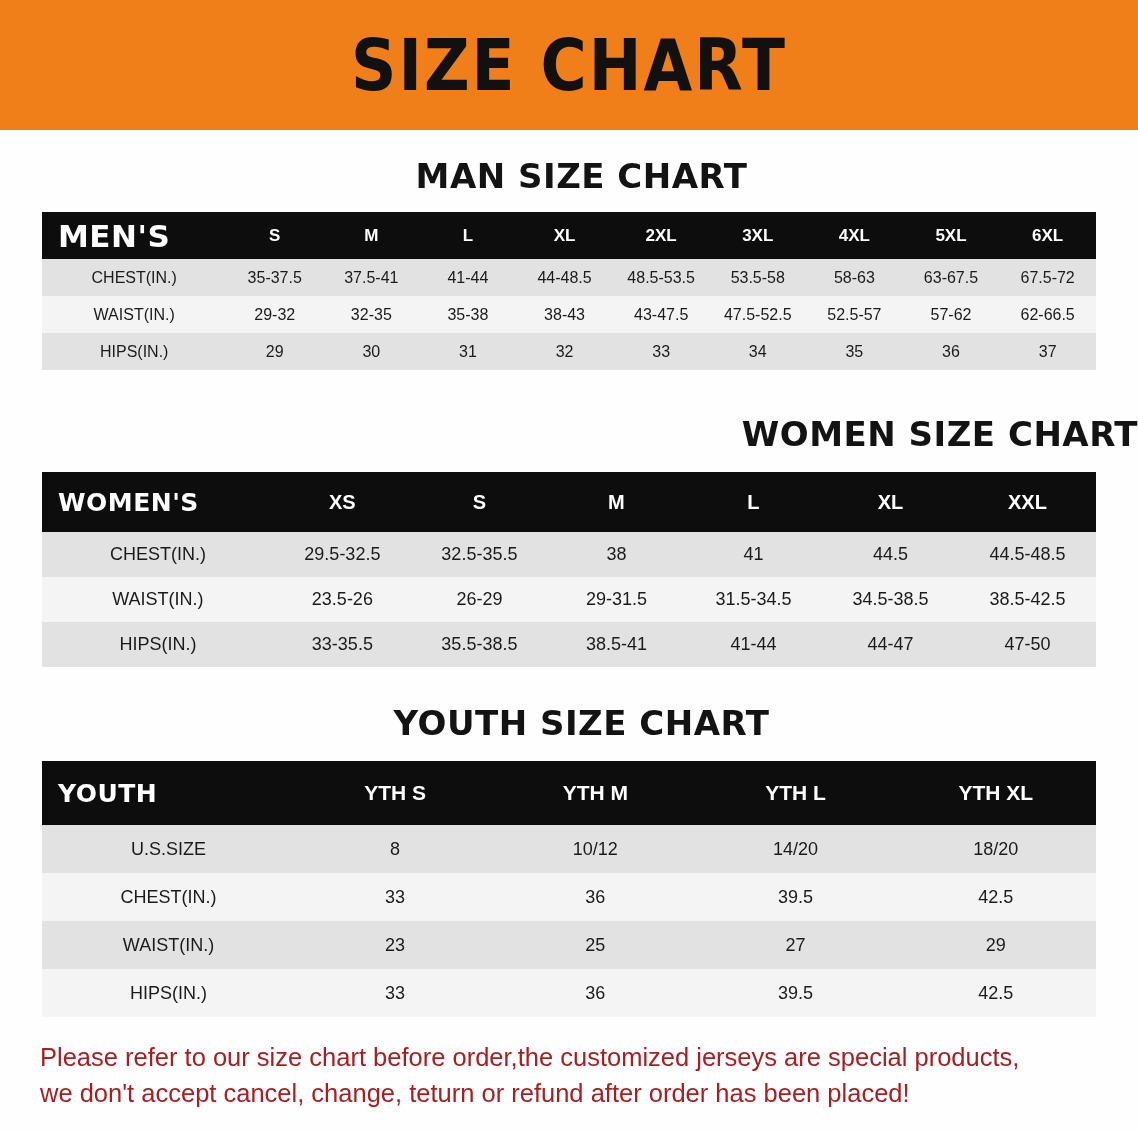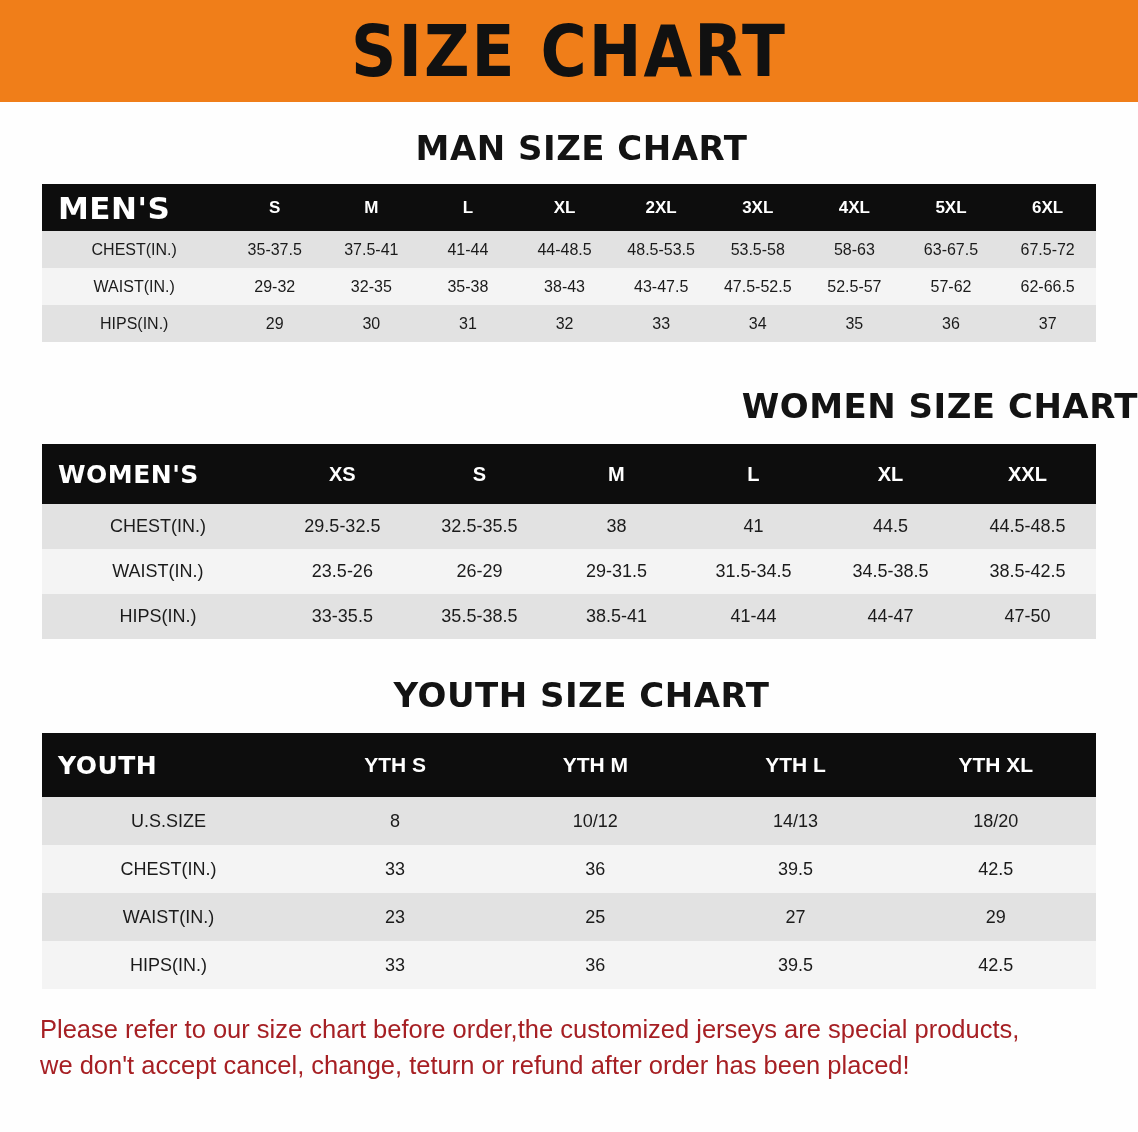--- a/index.html
+++ b/index.html
@@ -15,21 +15,21 @@
   }
   .page {
     position: relative;
     width: 1138px;
     height: 1132px;
     background: #fefefe;
   }
 
   
   .banner {
-    height: 102px;
+    height: 130px;
     background: #f07e19;
     display: flex;
     align-items: center;
     justify-content: center;
   }
   .banner-title {
     font-family: "DejaVu Sans", sans-serif;
     font-weight: bold;
     font-size: 63px;
     letter-spacing: 2px;
@@ -253,21 +253,21 @@
           <th>YTH M</th>
           <th>YTH L</th>
           <th>YTH XL</th>
         </tr>
       </thead>
       <tbody>
         <tr>
           <td>U.S.SIZE</td>
           <td>8</td>
           <td>10/12</td>
-          <td>14/13</td>
+          <td>14/20</td>
           <td>18/20</td>
         </tr>
         <tr>
           <td>CHEST(IN.)</td>
           <td>33</td>
           <td>36</td>
           <td>39.5</td>
           <td>42.5</td>
         </tr>
         <tr>

